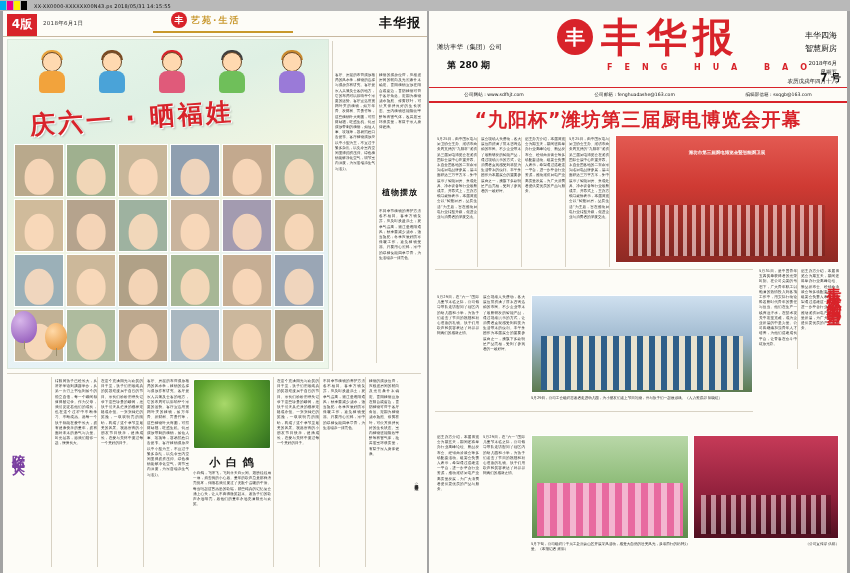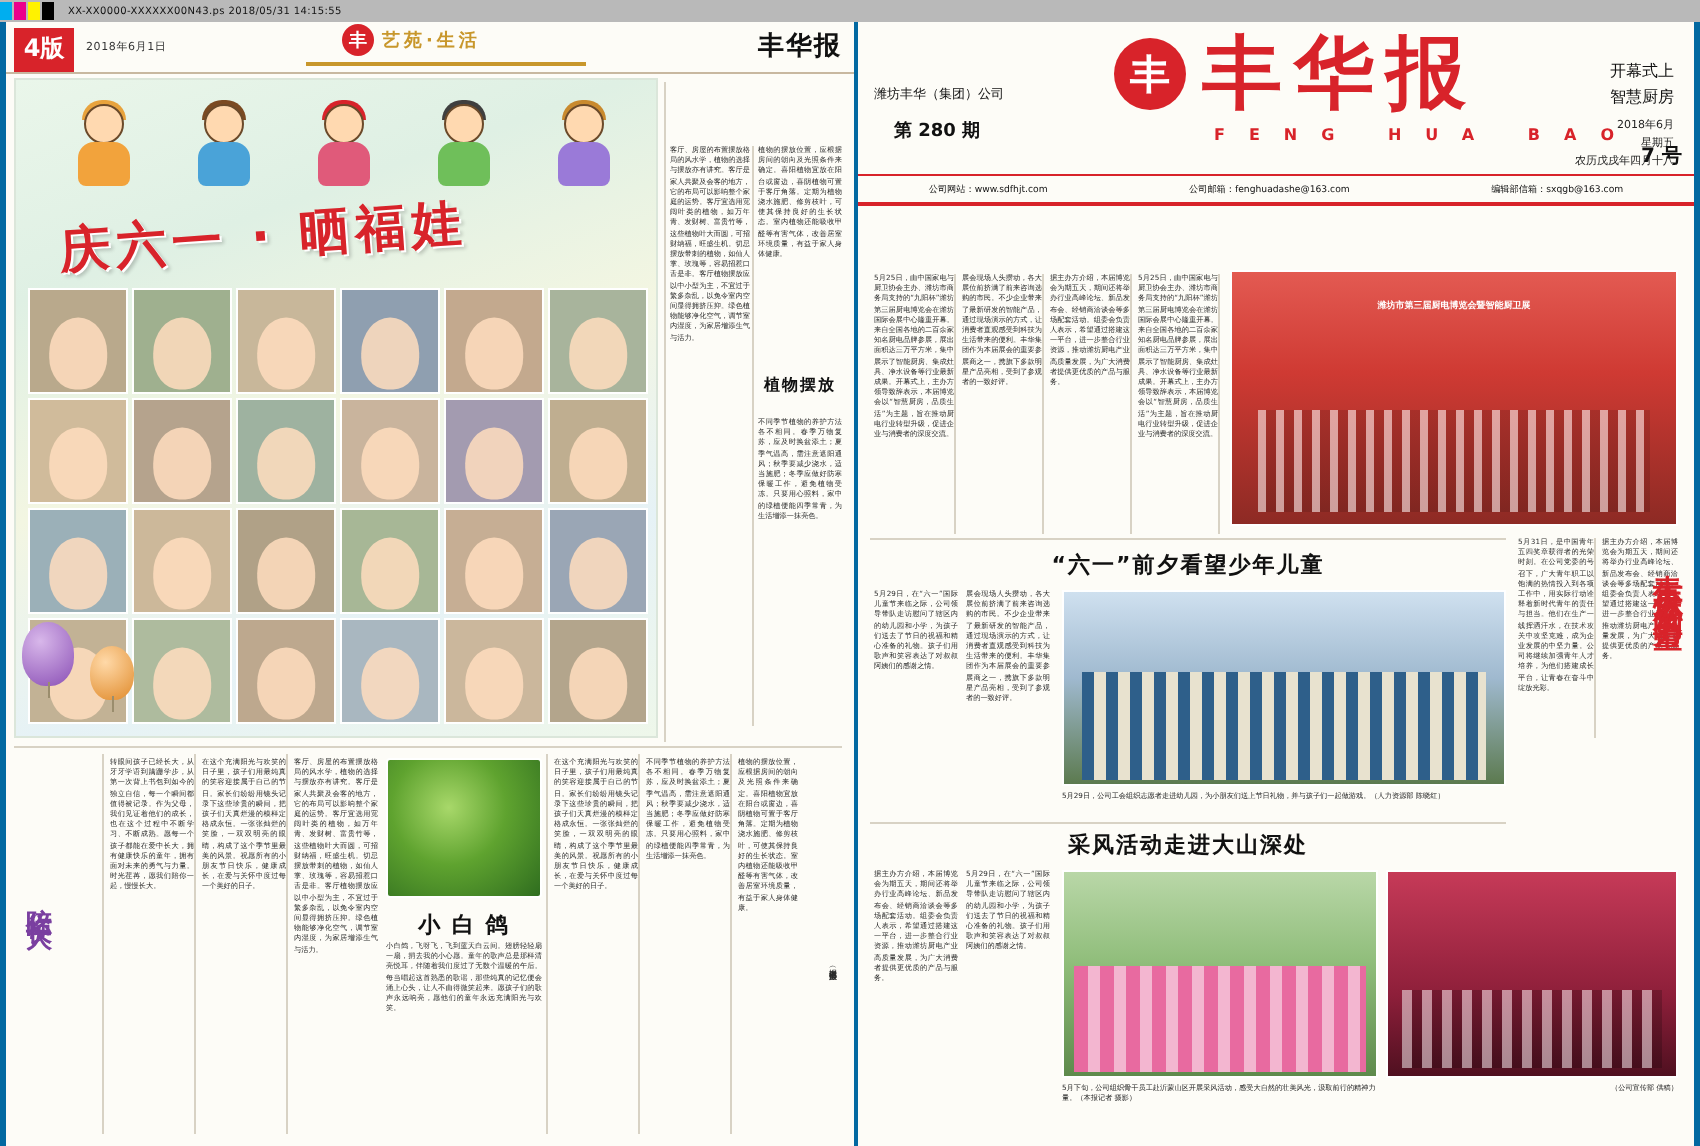--- a/index.html
+++ b/index.html
@@ -6,21 +6,21 @@
   html, body {
     margin: 0; padding: 0;
     width: 850px; height: 573px;
     background: #8a8a8a;
     font-family: "DejaVu Sans", "Liberation Sans", sans-serif;
     overflow: hidden;
   }
   .page {
     position: relative;
     width: 850px; height: 573px;
-    background: #0369a1;
+    background: #a3a3a3;
   }
   
   .crop-bar {
     position: absolute; top: 0; left: 0; width: 850px; height: 11px;
     background: #b9b9b9;
     display: flex; align-items: center;
     font-size: 5px; color: #111;
     overflow: hidden;
   }
   .reg-marks { display: flex; align-items: center; height: 11px; }
@@ -436,62 +436,61 @@
 
     <div class="sheet right">
 
       <div class="r-top">
         <div class="r-company">潍坊丰华（集团）公司</div>
         <div class="r-issue">第 280 期</div>
         <div class="r-logo">丰</div>
         <div class="r-masthead">丰华报</div>
         <div class="r-pinyin">FENG HUA BAO</div>
         <div class="r-slogan">
-          <div>开幕式上</div>
+          <div>丰华四海</div>
           <div>智慧厨房</div>
         </div>
         <div class="r-meta">
           <div>2018年6月</div>
           <div>星期五</div>
           <div>农历戊戌年四月十八</div>
         </div>
         <div class="r-no" style="right:6px; top:60px;">7 号</div>
 
         <div class="r-contacts">
           <span>公司网站：www.sdfhjt.com</span>
           <span>公司邮箱：fenghuadashe@163.com</span>
           <span>编辑部信箱：sxqgb@163.com</span>
         </div>
       </div>
 
+      <div class="headline">“九阳杯”潍坊第三届厨电博览会开幕</div>
 
       <div class="r-col" style="left:8px; top:126px; width:40px; height:150px;">5月25日，由中国家电与厨卫协会主办、潍坊市商务局支持的“九阳杯”潍坊第三届厨电博览会在潍坊国际会展中心隆重开幕。来自全国各地的二百余家知名厨电品牌参展，展出面积达三万平方米，集中展示了智能厨房、集成灶具、净水设备等行业最新成果。开幕式上，主办方领导致辞表示，本届博览会以“智慧厨房，品质生活”为主题，旨在推动厨电行业转型升级，促进企业与消费者的深度交流。</div>
       <div class="r-col" style="left:52px; top:126px; width:40px; height:150px;">展会现场人头攒动，各大展位前挤满了前来咨询选购的市民。不少企业带来了最新研发的智能产品，通过现场演示的方式，让消费者直观感受到科技为生活带来的便利。丰华集团作为本届展会的重要参展商之一，携旗下多款明星产品亮相，受到了参观者的一致好评。</div>
       <div class="r-col" style="left:96px; top:126px; width:40px; height:150px;">据主办方介绍，本届博览会为期五天，期间还将举办行业高峰论坛、新品发布会、经销商洽谈会等多场配套活动。组委会负责人表示，希望通过搭建这一平台，进一步整合行业资源，推动潍坊厨电产业高质量发展，为广大消费者提供更优质的产品与服务。</div>
       <div class="r-col" style="left:140px; top:126px; width:40px; height:150px;">5月25日，由中国家电与厨卫协会主办、潍坊市商务局支持的“九阳杯”潍坊第三届厨电博览会在潍坊国际会展中心隆重开幕。来自全国各地的二百余家知名厨电品牌参展，展出面积达三万平方米，集中展示了智能厨房、集成灶具、净水设备等行业最新成果。开幕式上，主办方领导致辞表示，本届博览会以“智慧厨房，品质生活”为主题，旨在推动厨电行业转型升级，促进企业与消费者的深度交流。</div>
 
       <div class="news-photo np-expo" style="left:186px; top:124px; width:224px; height:128px;">
         <div class="np-banner" style="top:14px;">潍坊市第三届厨电博览会暨智能厨卫展</div>
       </div>
 
       <div class="r-col" style="left:330px; top:258px; width:38px; height:100px;">5月31日，是中国青年五四奖章获得者的光荣时刻。在公司党委的号召下，广大青年职工以饱满的热情投入到各项工作中，用实际行动诠释着新时代青年的责任与担当。他们在生产一线挥洒汗水，在技术攻关中攻坚克难，成为企业发展的中坚力量。公司将继续加强青年人才培养，为他们搭建成长平台，让青春在奋斗中绽放光彩。</div>
       <div class="r-col" style="left:372px; top:258px; width:38px; height:100px;">据主办方介绍，本届博览会为期五天，期间还将举办行业高峰论坛、新品发布会、经销商洽谈会等多场配套活动。组委会负责人表示，希望通过搭建这一平台，进一步整合行业资源，推动潍坊厨电产业高质量发展，为广大消费者提供更优质的产品与服务。</div>
 
       <div class="hline" style="left:6px; top:258px; width:318px;"></div>
 
-      <div class="sub-headline" style="position:absolute; left:6px; top:264px; width:318px;">“六一”前夕看望少年儿童</div>
 
       <div class="r-col" style="left:8px; top:284px; width:42px; height:120px;">5月29日，在“六一”国际儿童节来临之际，公司领导带队走访慰问了辖区内的幼儿园和小学，为孩子们送去了节日的祝福和精心准备的礼物。孩子们用歌声和笑容表达了对叔叔阿姨们的感谢之情。</div>
       <div class="r-col" style="left:54px; top:284px; width:42px; height:120px;">展会现场人头攒动，各大展位前挤满了前来咨询选购的市民。不少企业带来了最新研发的智能产品，通过现场演示的方式，让消费者直观感受到科技为生活带来的便利。丰华集团作为本届展会的重要参展商之一，携旗下多款明星产品亮相，受到了参观者的一致好评。</div>
 
       <div class="news-photo np-kids" style="left:102px; top:284px; width:222px; height:98px;"></div>
       <div class="caption" style="left:102px; top:385px; width:222px;">5月29日，公司工会组织志愿者走进幼儿园，为小朋友们送上节日礼物，并与孩子们一起做游戏。（人力资源部 陈晓红）</div>
 
       <div class="hline" style="left:6px; top:400px; width:318px;"></div>
-      <div class="sub-headline" style="position:absolute; left:6px; top:404px; width:318px;">采风活动走进大山深处</div>
 
       <div class="r-col" style="left:8px; top:424px; width:42px; height:124px;">据主办方介绍，本届博览会为期五天，期间还将举办行业高峰论坛、新品发布会、经销商洽谈会等多场配套活动。组委会负责人表示，希望通过搭建这一平台，进一步整合行业资源，推动潍坊厨电产业高质量发展，为广大消费者提供更优质的产品与服务。</div>
       <div class="r-col" style="left:54px; top:424px; width:42px; height:124px;">5月29日，在“六一”国际儿童节来临之际，公司领导带队走访慰问了辖区内的幼儿园和小学，为孩子们送去了节日的祝福和精心准备的礼物。孩子们用歌声和笑容表达了对叔叔阿姨们的感谢之情。</div>
 
       <div class="news-photo np-pink" style="left:102px; top:424px; width:158px; height:104px;">
         <div class="np-banner" style="top:60px;">丰富人生 华彩文脉“山水行”</div>
       </div>
       <div class="news-photo np-stage" style="left:264px; top:424px; width:146px; height:104px;"></div>
 
       <div class="caption" style="left:102px; top:531px; width:158px;">5月下旬，公司组织骨干员工赴沂蒙山区开展采风活动，感受大自然的壮美风光，汲取前行的精神力量。（本报记者 摄影）</div>

